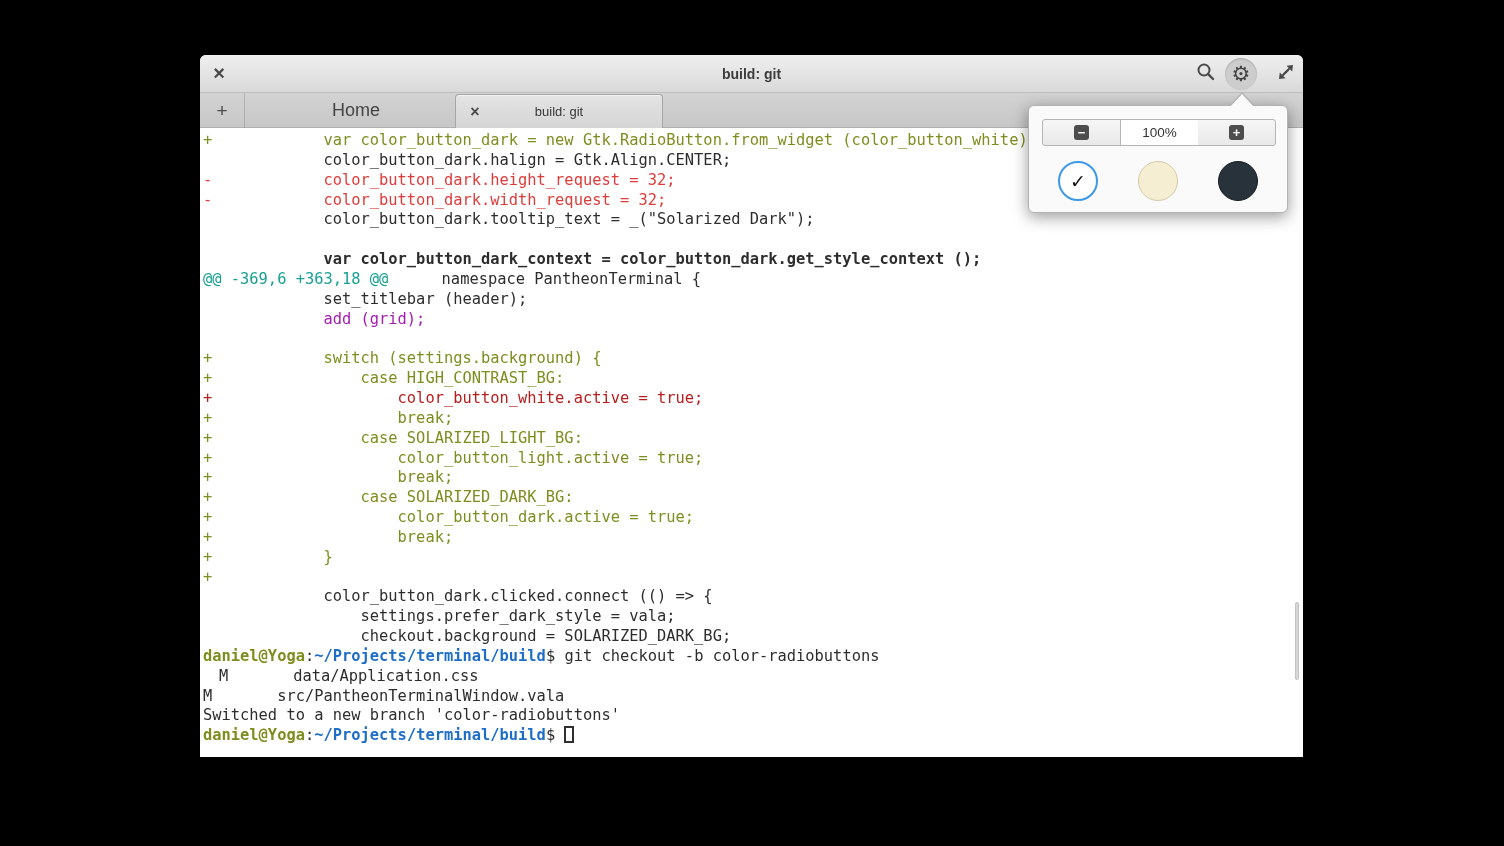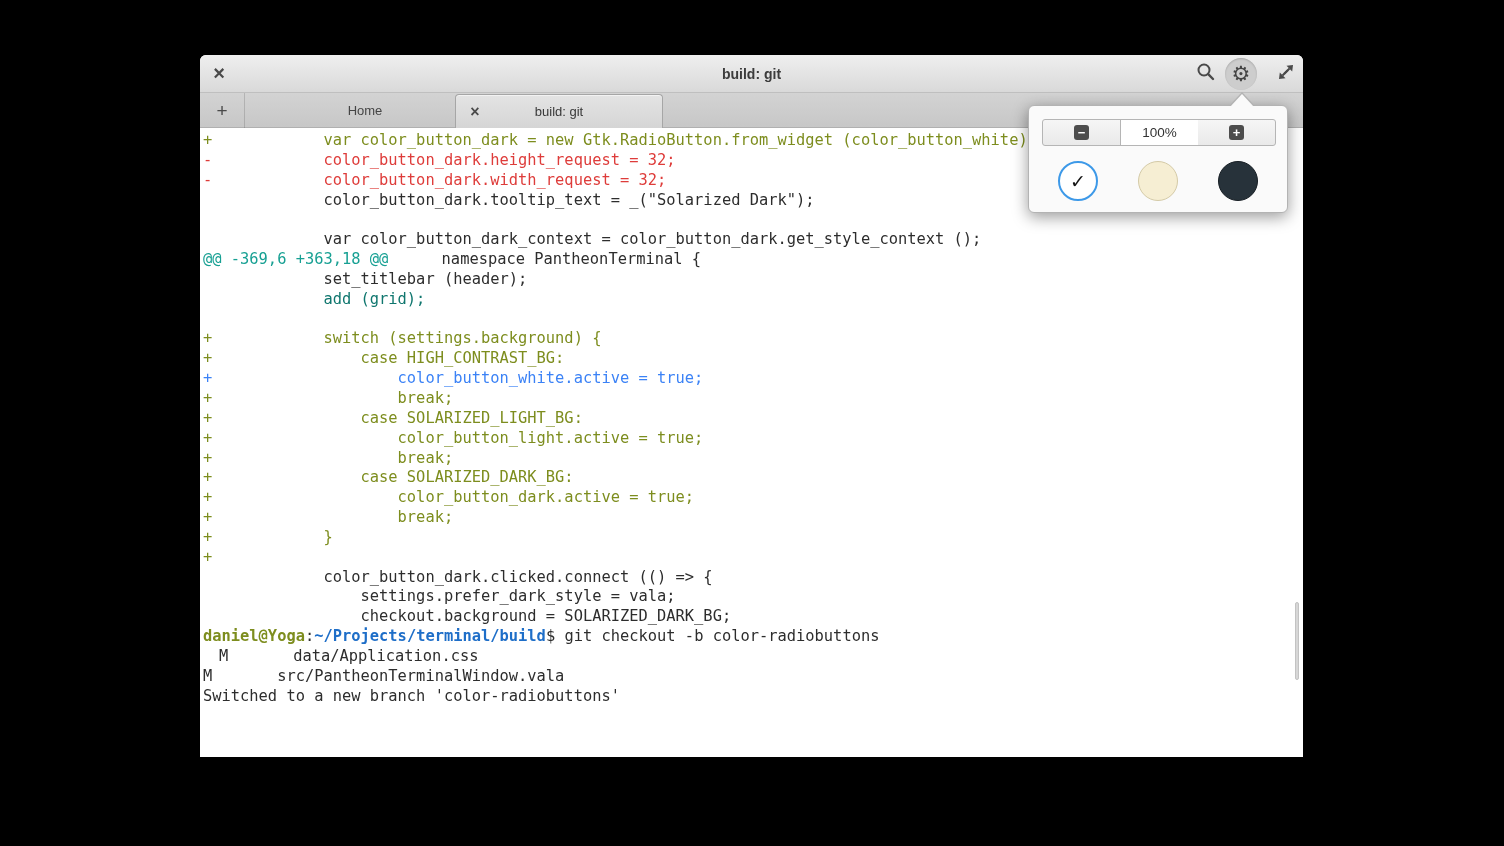--- a/index.html
+++ b/index.html
@@ -28,23 +28,23 @@
              display:flex; align-items:center; justify-content:center; }
   .gear-glyph { font-family:"DejaVu Sans",sans-serif; font-size:21px; color:#444; line-height:1; }
   .tb-expand { left:1072px; }
 
   
   .tabbar { position:absolute; left:0; top:38px; width:100%; height:35px;
             background:linear-gradient(#d3d3d3,#c7c7c7); border-bottom:1px solid #b0b0b0; }
   .newtab { position:absolute; left:0; top:0; width:45px; height:35px;
             display:flex; align-items:center; justify-content:center;
             font-size:19px; color:#4a4a4a; border-right:1px solid rgba(0,0,0,.14); }
-  .tab-home { position:absolute; left:60px; top:0; width:210px; height:35px;
+  .tab-home { position:absolute; left:51px; top:0; width:210px; height:35px;
               display:flex; align-items:center; justify-content:center;
-              font-size:13px; color:#454545; }
+              font-size:18px; color:#454545; }
   .tab-active { position:absolute; left:255px; top:1px; width:208px; height:34px;
                 background:linear-gradient(#e4e4e4,#d5d5d5);
                 border:1px solid #a6a6a6; border-bottom:none; border-radius:4px 4px 0 0;
                 box-shadow:inset 0 1px 0 rgba(255,255,255,.55); }
   .tab-active .tab-close { position:absolute; left:8px; top:6px; width:22px; height:22px;
                 display:flex; align-items:center; justify-content:center;
                 font-size:16px; font-weight:bold; color:#4a4a4a; }
   .tab-active .tab-label { position:absolute; left:0; top:0; width:100%; height:100%;
                 display:flex; align-items:center; justify-content:center;
                 font-size:13px; color:#383838; }
@@ -124,48 +124,50 @@
     <div class="newtab">+</div>
     <div class="tab-home">Home</div>
     <div class="tab-active">
       <div class="tab-close">×</div>
       <div class="tab-label">build: git</div>
     </div>
   </div>
 
   <div class="terminal" id="term">
       <div class="trow"><span style="color: rgb(125, 141, 30);">+            var color_button_dark = new Gtk.RadioButton.from_widget (color_button_white);</span></div>
+      <div class="trow"><span style="color: rgb(45, 45, 45);">             color_button_dark.halign = Gtk.Align.CENTER;</span></div>
       <div class="trow"><span style="color: rgb(222, 60, 58);">-            color_button_dark.height_request = 32;</span></div>
       <div class="trow"><span style="color: rgb(222, 60, 58);">-            color_button_dark.width_request = 32;</span></div>
       <div class="trow"><span style="color: rgb(45, 45, 45);">             color_button_dark.tooltip_text = _("Solarized Dark");</span></div>
       <div class="trow"></div>
-      <div class="trow"><span style="color: rgb(45, 45, 45);">             var color_button_dark_context = color_button_dark.get_style_context ();</span></div>
+      <div class="trow"><span style="color: rgb(45, 45, 45); font-weight: bold;">             var color_button_dark_context = color_button_dark.get_style_context ();</span></div>
       <div class="trow"><span style="color: rgb(23, 160, 147);">@@ -369,6 +363,18 @@</span><span style="color: rgb(45, 45, 45); margin-left: 44px;"> namespace PantheonTerminal {</span></div>
       <div class="trow"><span style="color: rgb(45, 45, 45);">             set_titlebar (header);</span></div>
-      <div class="trow"><span style="color: #0f766e;">             add (grid);</span></div>
+      <div class="trow"><span style="color: #a21caf;">             add (grid);</span></div>
       <div class="trow"></div>
       <div class="trow"><span style="color: rgb(125, 141, 30);">+            switch (settings.background) {</span></div>
       <div class="trow"><span style="color: rgb(125, 141, 30);">+                case HIGH_CONTRAST_BG:</span></div>
-      <div class="trow"><span style="color: #3b82f6; text-align: center;">+                    color_button_white.active = true;</span></div>
+      <div class="trow"><span style="color: #b91c1c; text-align: center;">+                    color_button_white.active = true;</span></div>
       <div class="trow"><span style="color: rgb(125, 141, 30);">+                    break;</span></div>
       <div class="trow"><span style="color: rgb(125, 141, 30);">+                case SOLARIZED_LIGHT_BG:</span></div>
       <div class="trow"><span style="color: rgb(125, 141, 30);">+                    color_button_light.active = true;</span></div>
       <div class="trow"><span style="color: rgb(125, 141, 30);">+                    break;</span></div>
       <div class="trow"><span style="color: rgb(125, 141, 30);">+                case SOLARIZED_DARK_BG:</span></div>
       <div class="trow"><span style="color: rgb(125, 141, 30);">+                    color_button_dark.active = true;</span></div>
       <div class="trow"><span style="color: rgb(125, 141, 30);">+                    break;</span></div>
       <div class="trow"><span style="color: rgb(125, 141, 30);">+            }</span></div>
       <div class="trow"><span style="color: rgb(125, 141, 30);">+</span></div>
       <div class="trow"><span style="color: rgb(45, 45, 45);">             color_button_dark.clicked.connect (() =&gt; {</span></div>
       <div class="trow"><span style="color: rgb(45, 45, 45);">                 settings.prefer_dark_style = vala;</span></div>
       <div class="trow"><span style="color: rgb(45, 45, 45);">                 checkout.background = SOLARIZED_DARK_BG;</span></div>
       <div class="trow"><span style="color: rgb(125, 141, 30); font-weight: bold;">daniel@Yoga</span><span style="color: rgb(45, 45, 45);">:</span><span style="color: rgb(30, 110, 200); font-weight: bold;">~/Projects/terminal/build</span><span style="color: rgb(45, 45, 45);">$ git checkout -b color-radiobuttons</span></div>
       <div class="trow"><span style="color: rgb(45, 45, 45); margin-left: 16px;">M       data/Application.css</span></div>
       <div class="trow"><span style="color: rgb(45, 45, 45);">M       src/PantheonTerminalWindow.vala</span></div>
       <div class="trow"><span style="color: rgb(45, 45, 45); margin-top: 12px;">Switched to a new branch 'color-radiobuttons'</span></div>
+      <div class="trow"><span style="color: rgb(125, 141, 30); font-weight: bold;">daniel@Yoga</span><span style="color: rgb(45, 45, 45);">:</span><span style="color: rgb(30, 110, 200); font-weight: bold;">~/Projects/terminal/build</span><span style="color: rgb(45, 45, 45);">$ </span><span class="cursor"></span></div>
     </div>
   <div class="scroll-thumb"></div>
 
   <div class="popover">
     <div class="zoom-group">
       <div class="zoom-btn">
         <span class="sq">−</span>
       </div>
       <div class="zoom-level">100%</div>
       <div class="zoom-btn">

